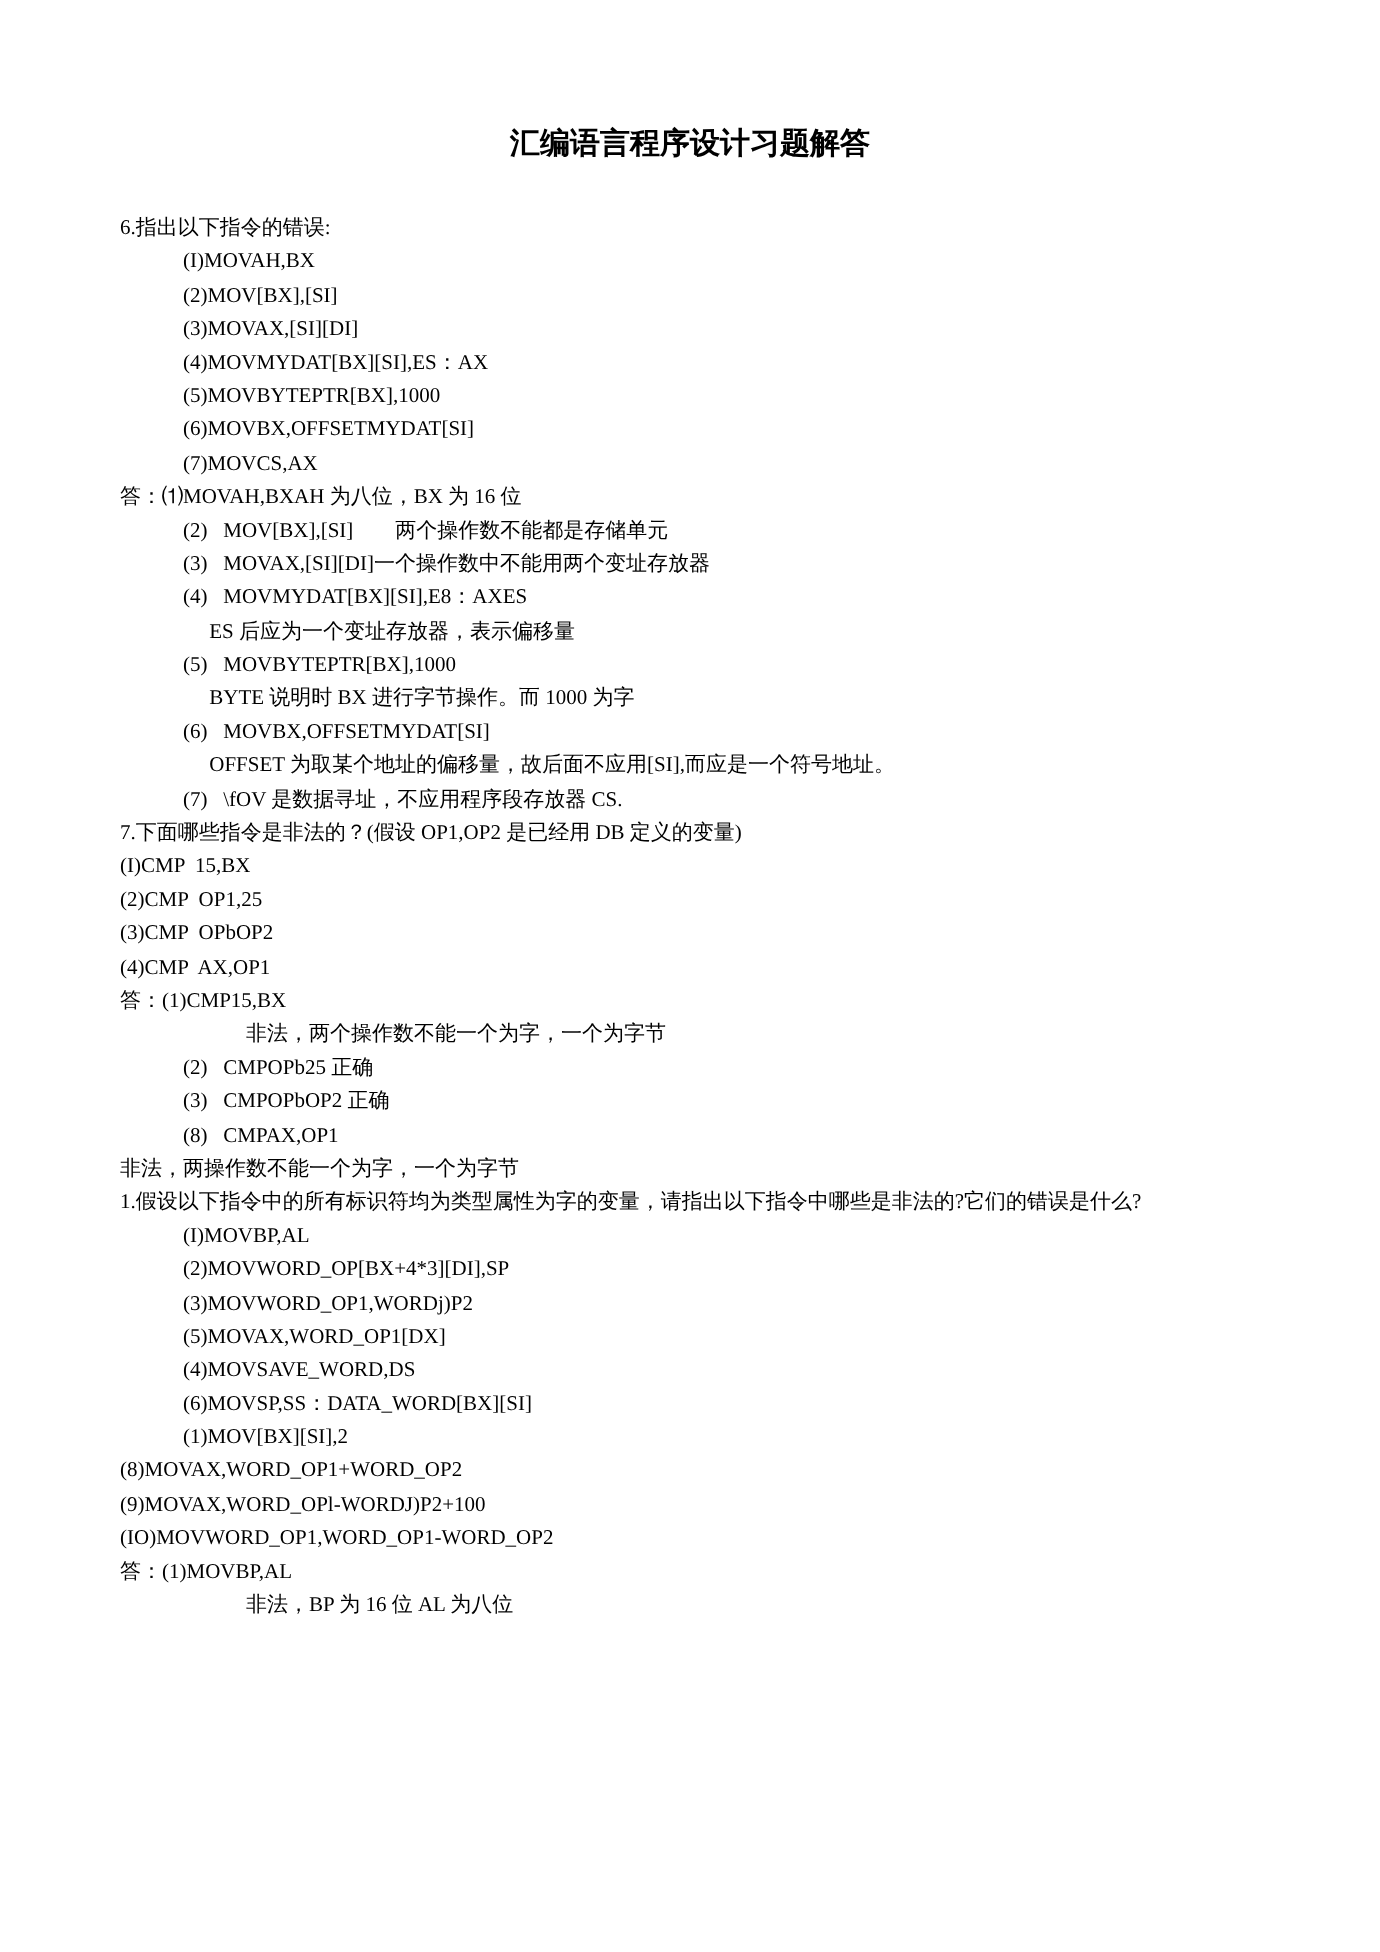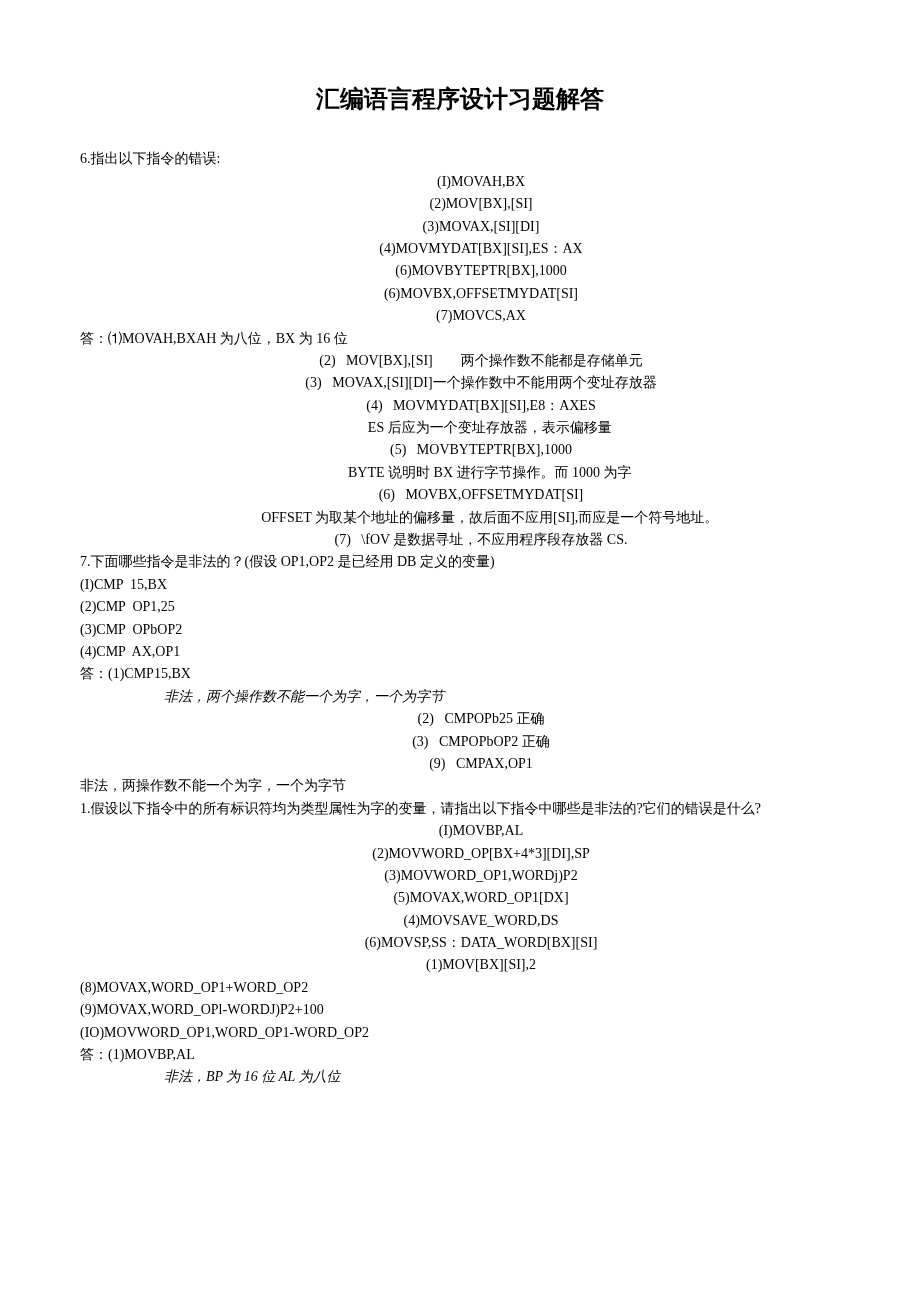--- a/index.html
+++ b/index.html
@@ -7,47 +7,45 @@
       font-size: 14px;
       line-height: 1.6;
       color: #000;
       background: #fff;
       margin: 0;
       padding: 80px 80px 80px 80px;
       width: 760px;
     }
     .title {
       text-align: center;
-      font-size: 24px;
+      font-size: 20px;
       font-weight: bold;
       margin-bottom: 30px;
     }
     .line {
       white-space: pre-wrap;
     }
     .indent1 {
       padding-left: 42px;
-      text-align: center;
     }
     .indent2 {
       padding-left: 84px;
-      font-style: italic;
     }
   </style>
 </head>
 <body>
 
 <div class="title">汇编语言程序设计习题解答</div>
 
 <div class="line">6.指出以下指令的错误:</div>
 <div class="line indent1">(I)MOVAH,BX</div>
 <div class="line indent1">(2)MOV[BX],[SI]</div>
 <div class="line indent1">(3)MOVAX,[SI][DI]</div>
 <div class="line indent1">(4)MOVMYDAT[BX][SI],ES：AX</div>
-<div class="line indent1">(6)MOVBYTEPTR[BX],1000</div>
+<div class="line indent1">(5)MOVBYTEPTR[BX],1000</div>
 <div class="line indent1">(6)MOVBX,OFFSETMYDAT[SI]</div>
 <div class="line indent1">(7)MOVCS,AX</div>
 <div class="line">答：⑴MOVAH,BXAH 为八位，BX 为 16 位</div>
 <div class="line indent1">(2)   MOV[BX],[SI]        两个操作数不能都是存储单元</div>
 <div class="line indent1">(3)   MOVAX,[SI][DI]一个操作数中不能用两个变址存放器</div>
 <div class="line indent1">(4)   MOVMYDAT[BX][SI],E8：AXES</div>
 <div class="line indent1">     ES 后应为一个变址存放器，表示偏移量</div>
 <div class="line indent1">(5)   MOVBYTEPTR[BX],1000</div>
 <div class="line indent1">     BYTE 说明时 BX 进行字节操作。而 1000 为字</div>
 <div class="line indent1">(6)   MOVBX,OFFSETMYDAT[SI]</div>
@@ -56,21 +54,21 @@
 
 <div class="line">7.下面哪些指令是非法的？(假设 OP1,OP2 是已经用 DB 定义的变量)</div>
 <div class="line">(I)CMP  15,BX</div>
 <div class="line">(2)CMP  OP1,25</div>
 <div class="line">(3)CMP  OPbOP2</div>
 <div class="line">(4)CMP  AX,OP1</div>
 <div class="line">答：(1)CMP15,BX</div>
 <div class="line indent2">非法，两个操作数不能一个为字，一个为字节</div>
 <div class="line indent1">(2)   CMPOPb25 正确</div>
 <div class="line indent1">(3)   CMPOPbOP2 正确</div>
-<div class="line indent1">(9)   CMPAX,OP1</div>
+<div class="line indent1">(8)   CMPAX,OP1</div>
 <div class="line">非法，两操作数不能一个为字，一个为字节</div>
 
 <div class="line">1.假设以下指令中的所有标识符均为类型属性为字的变量，请指出以下指令中哪些是非法的?它们的错误是什么?</div>
 <div class="line indent1">(I)MOVBP,AL</div>
 <div class="line indent1">(2)MOVWORD_OP[BX+4*3][DI],SP</div>
 <div class="line indent1">(3)MOVWORD_OP1,WORDj)P2</div>
 <div class="line indent1">(5)MOVAX,WORD_OP1[DX]</div>
 <div class="line indent1">(4)MOVSAVE_WORD,DS</div>
 <div class="line indent1">(6)MOVSP,SS：DATA_WORD[BX][SI]</div>
 <div class="line indent1">(1)MOV[BX][SI],2</div>

